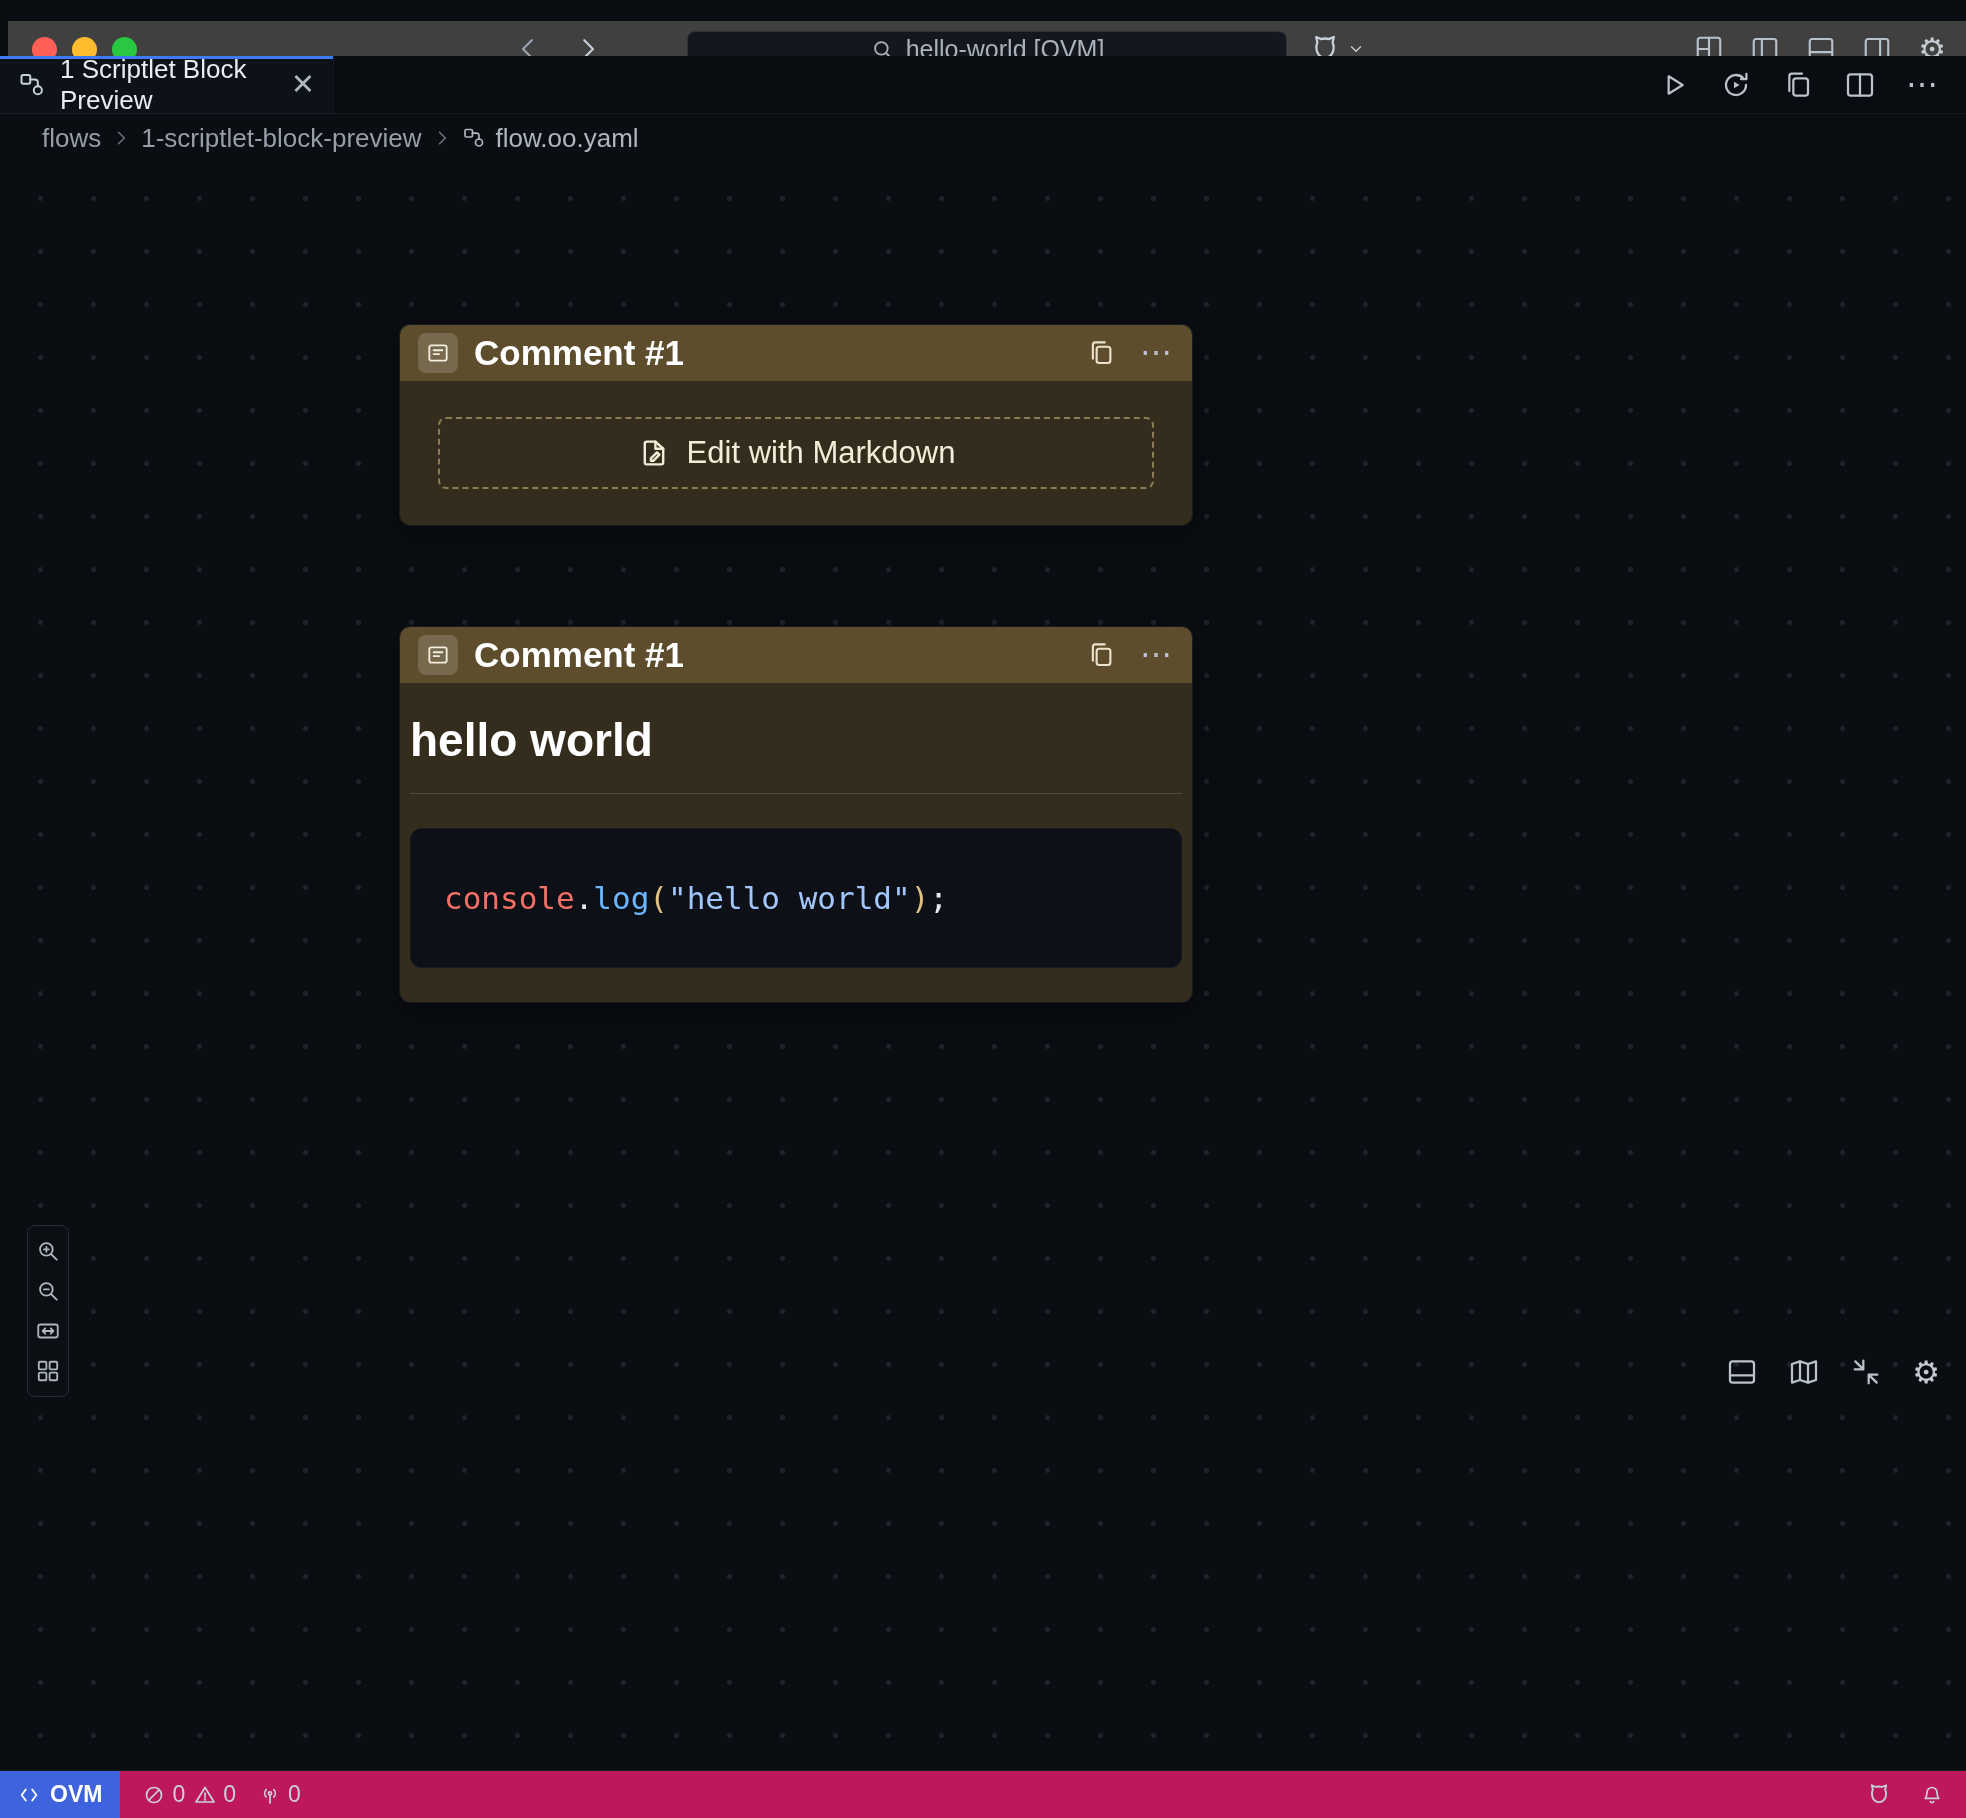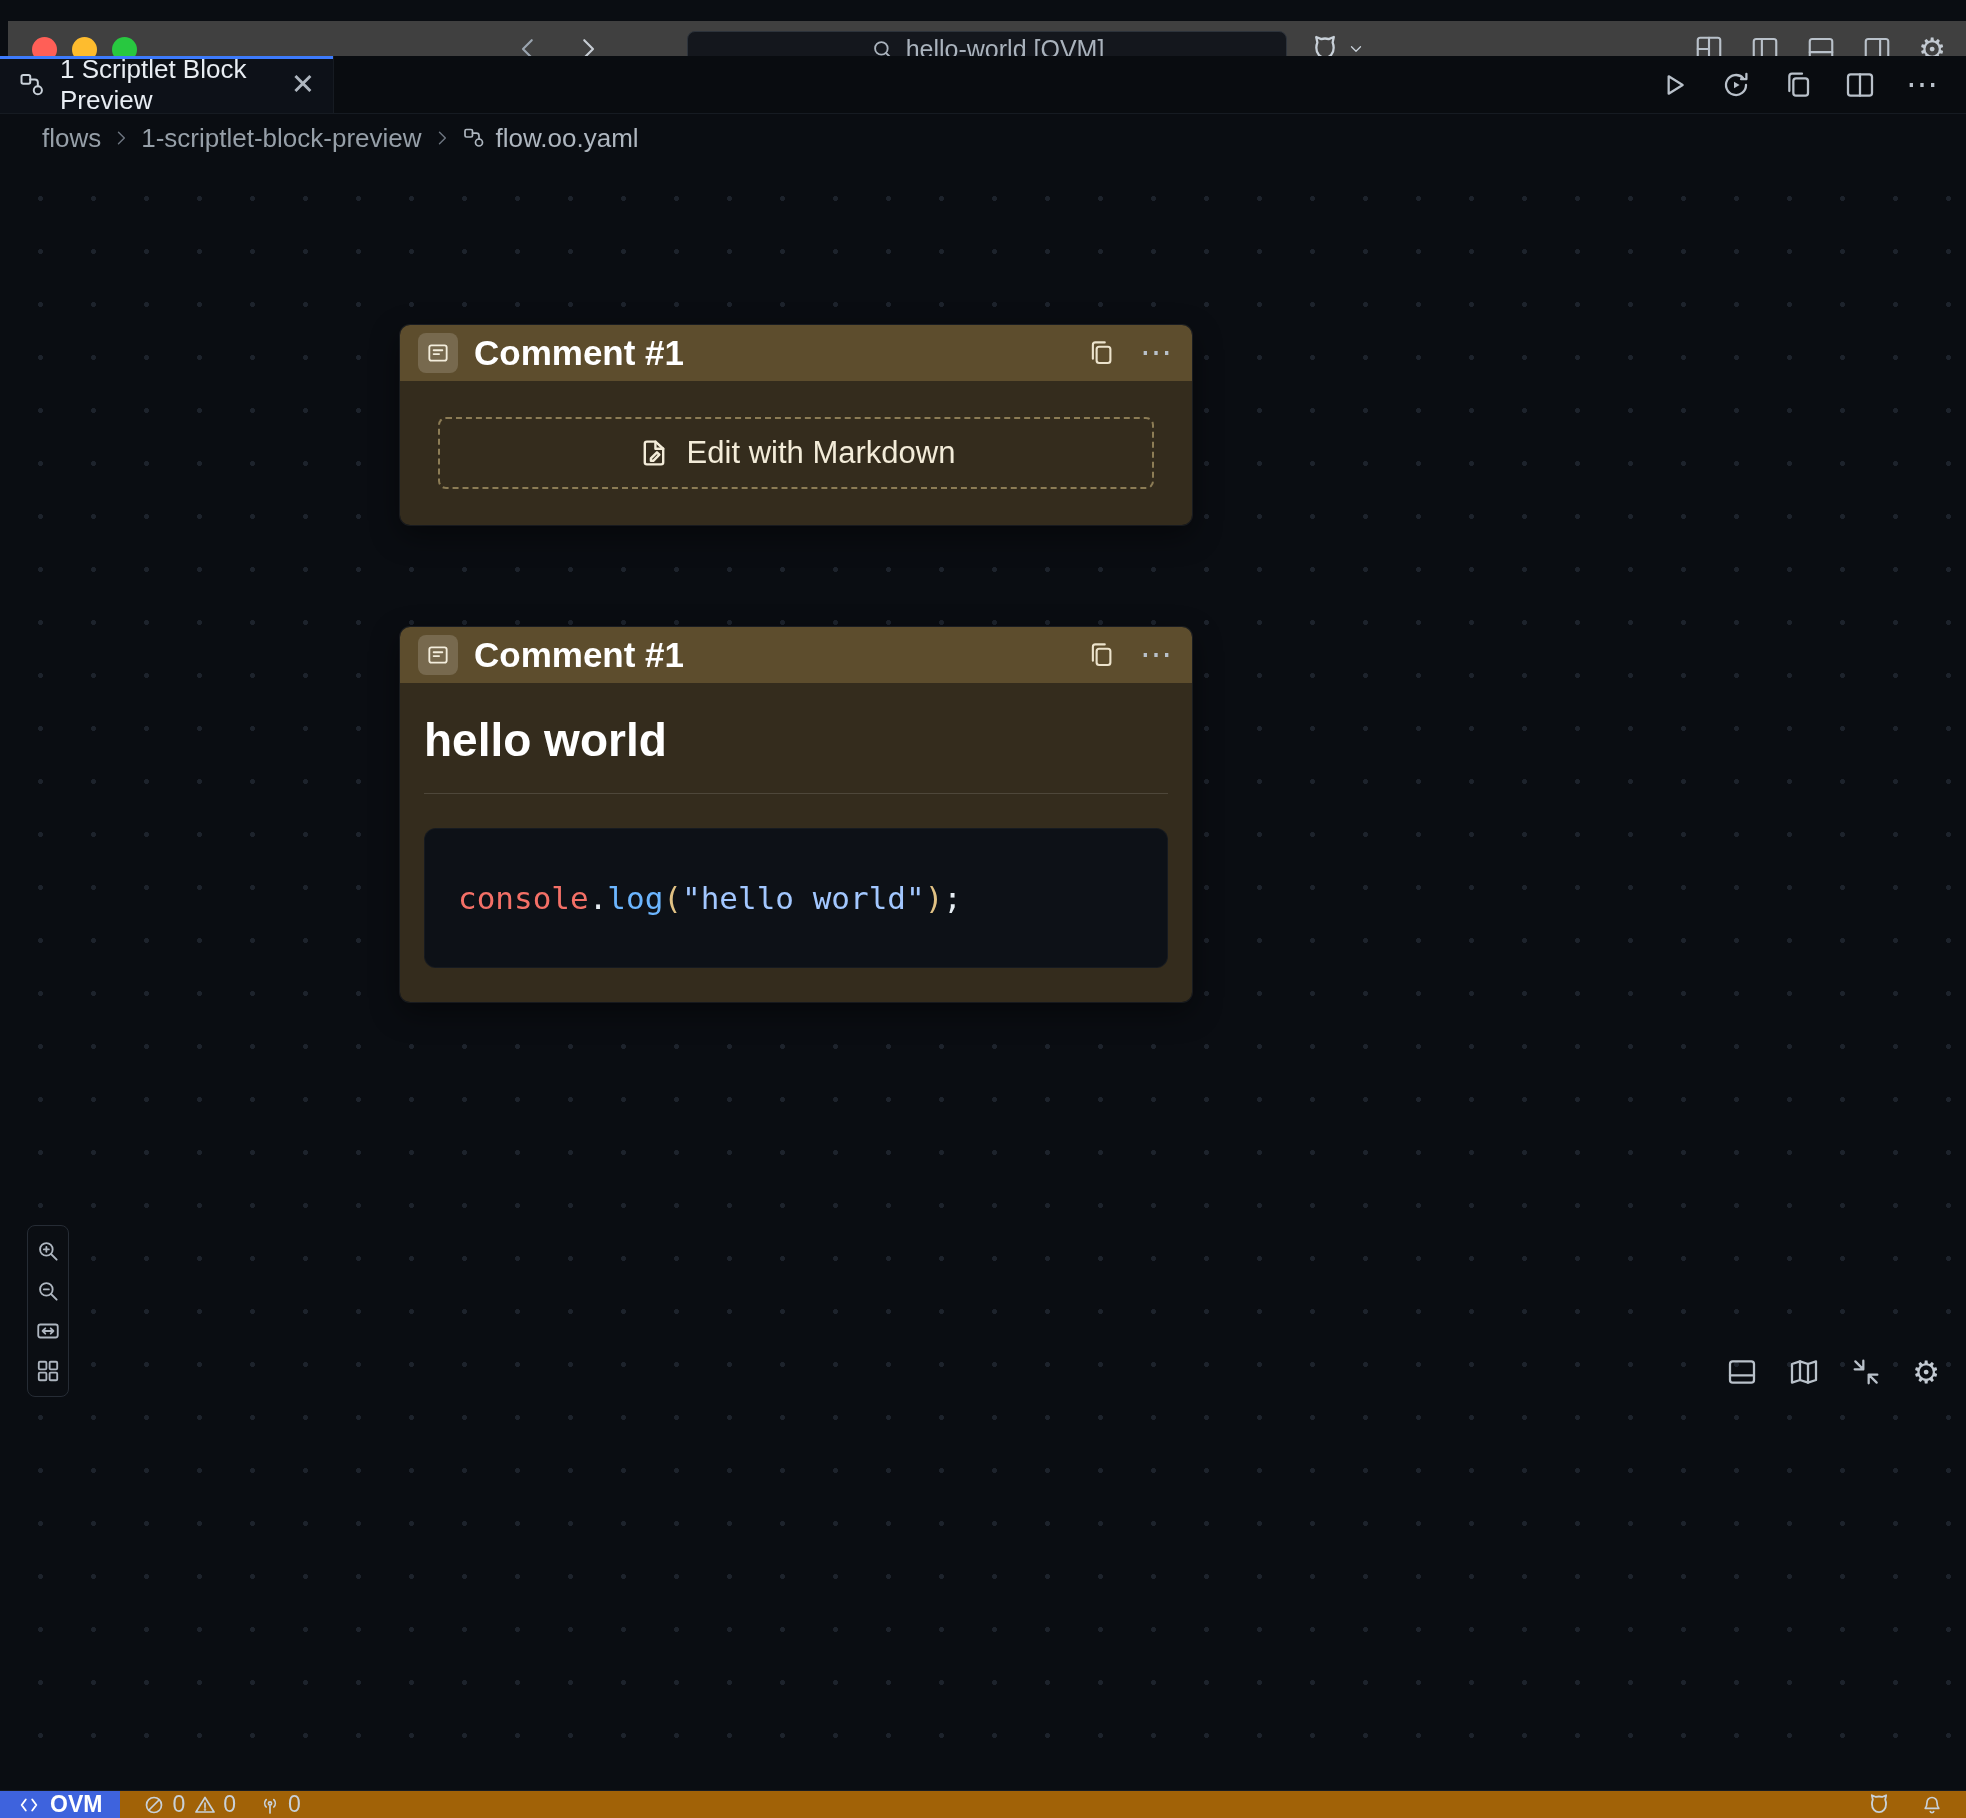--- a/index.html
+++ b/index.html
@@ -59,36 +59,36 @@
   .card-title{font-size:35px;font-weight:700;color:#ffffff;}
   .header-actions{margin-left:auto;display:flex;align-items:center;gap:24px;color:#ece3cc;}
   .card-body{background:var(--card-body);}
 
   .card-comment-empty{top:163px;left:400px;}
   .card-comment-empty .card-body{padding:36px 38px;}
   .md-edit-btn{height:72px;border:2px dashed #8c7c55;border-radius:8px;display:flex;align-items:center;justify-content:center;gap:16px;
     color:#f3ecd9;font-size:31px;cursor:pointer;background:transparent;width:100%;font-family:inherit;}
 
   .card-comment-filled{top:465px;left:400px;}
-  .card-comment-filled .card-body{padding:22px 24px 34px;}
+  .card-comment-filled .card-body{padding:22px 10px 34px;}
   .md-h1{font-size:46px;font-weight:700;color:#ffffff;padding:8px 0 26px;}
   .md-hr{border:0;border-top:1px solid rgba(255,255,255,.13);margin:0 0 34px;}
   .md-quote{border-left:6px solid #656c75;padding-left:28px;margin:0 0 38px 4px;color:#99a1ab;font-size:34px;line-height:1.3;}
   .code-block{background:var(--code-bg);border-radius:12px;padding:52px 34px;font-family:"DejaVu Sans Mono","Liberation Mono",monospace;font-size:31px;white-space:pre;box-shadow:inset 0 0 0 1px rgba(255,255,255,.04);}
   .md-footer{margin-top:42px;font-size:32px;color:#f0f3f6;}
 
   
   .zoom-panel{position:absolute;left:27px;top:1063px;width:42px;background:#0b0e13;border:1px solid #262c35;border-radius:8px;padding:5px 0;display:flex;flex-direction:column;align-items:center;color:#aeb6c0;}
   .zoom-btn{width:40px;height:40px;display:grid;place-items:center;cursor:pointer;}
 
   
   .br-icons{position:absolute;right:26px;top:1194px;display:flex;align-items:center;gap:30px;color:#b9c1ca;}
 
   
-  .statusbar{position:absolute;left:0;right:0;bottom:0;height:28px;background:#a16207;border-top:1px solid #161b22;display:flex;align-items:center;font-size:23px;color:#c9d1d9;}
+  .statusbar{position:absolute;left:0;right:0;bottom:0;height:48px;background:#be185d;border-top:1px solid #161b22;display:flex;align-items:center;font-size:23px;color:#c9d1d9;}
   .remote-badge{height:100%;display:flex;align-items:center;gap:10px;padding:0 18px;background:var(--badge);color:#ffffff;font-weight:700;cursor:pointer;}
   .sb-group{display:flex;align-items:center;gap:8px;margin-left:22px;cursor:pointer;}
   .sb-group .pair{display:flex;align-items:center;gap:6px;}
   .sb-right{margin-left:auto;display:flex;align-items:center;gap:28px;padding-right:22px;}
 </style>
 </head>
 <body>
 
 <div id="app">
 

